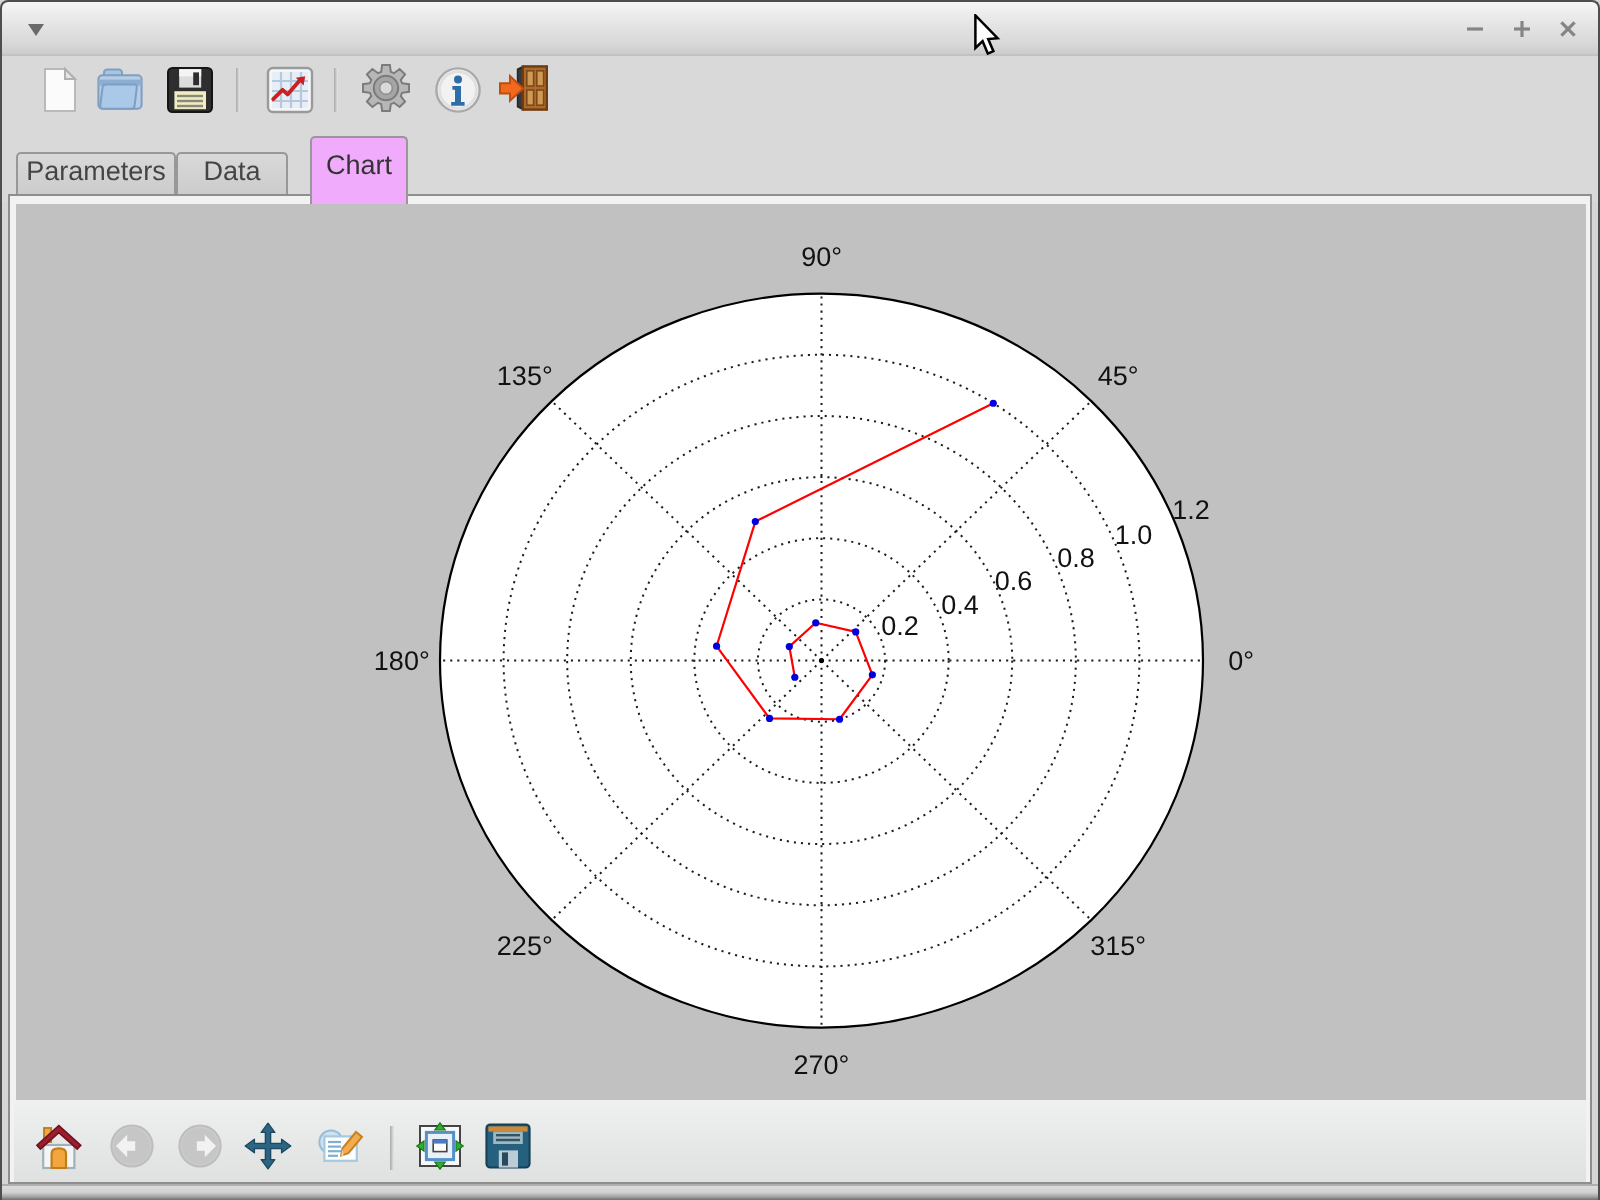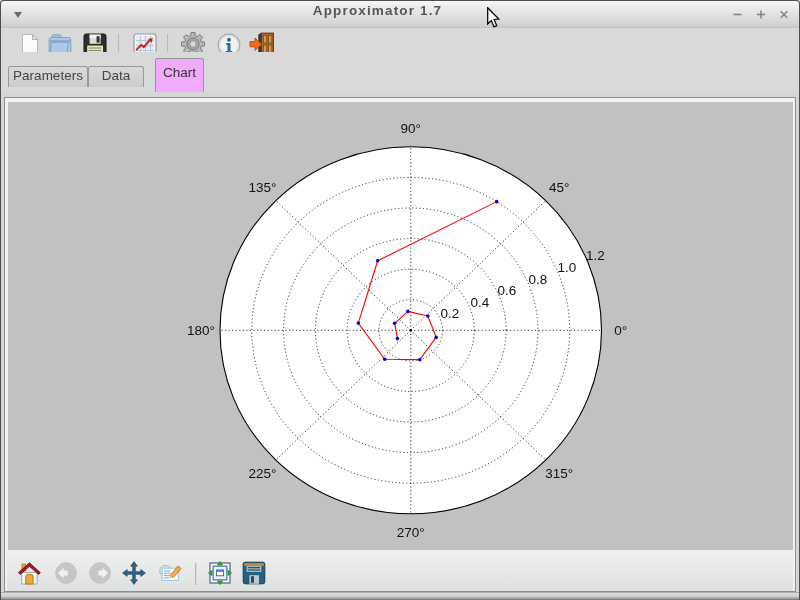--- a/index.html
+++ b/index.html
@@ -10,39 +10,38 @@
   background:linear-gradient(#f7f7f7, #ededed 20%, #d7d7d7 82%, #cccccc);
   border-radius:3px 3px 0 0; border-bottom:1px solid #c2c2c2; }
 .title { position:absolute; top:2px; left:276.5px; width:200px; text-align:center;
   font-size:13.5px; font-weight:bold; color:#55565a; letter-spacing:1.15px; }
 .menu-tri { position:absolute; left:12.5px; top:10.5px; width:0; height:0;
   border-left:4.5px solid transparent; border-right:4.5px solid transparent; border-top:6px solid #6a6a6a; }
 .wbtn { position:absolute; top:0; height:27px; line-height:26px; font-size:15px; color:#7d7d7d; }
 .toolbar { position:absolute; left:1px; top:28px; width:798px; height:34px; background:#d9d9d9; }
 .toolbar svg, .navbar svg { position:absolute; }
 .tsep { position:absolute; width:2px; background:linear-gradient(90deg,#a8a8a8,#e8e8e8); }
-.tabbar { position:absolute; left:1px; top:52px; width:798px; height:39px; background:#d9d9d9; }
+.tabbar { position:absolute; left:1px; top:62px; width:798px; height:39px; background:#d9d9d9; }
 .tab { position:absolute; font-size:13.5px; color:#454545; text-align:center;
   border:1px solid #989898; border-bottom:none; border-radius:2.5px 2.5px 0 0;
   background:linear-gradient(#d9d9d9,#cccccc); }
 .tab.active { background:#f0abfc; color:#333; z-index:5;margin-left:28px; }
 .panel { position:absolute; left:4px; top:97px; width:792px; height:495px;
   border:1px solid #8e8e8e; background:#f2f2f2; }
 .fig { position:absolute; left:7.5px; top:101.5px; }
 .navbar { position:absolute; left:7px; top:549.5px; width:786px; height:41.5px;
   background:linear-gradient(#eff0f0,#dfe0e0); }
 .bstrip1 { position:absolute; left:1px; top:591.5px; width:798px; height:1.5px; background:#b0b0b0; }
 .bstrip2 { position:absolute; left:1px; top:593px; width:798px; height:7px;
   background:linear-gradient(#dcdcdc,#d2d2d2 45%,#a6a6a6 75%,#6f6f6f); }
 text { font-family:"Liberation Sans", sans-serif; }
 </style></head>
 <body>
 <div class="titlebar">
   <div class="menu-tri"></div>
-  <div class="title">Approximator 1.7</div>
   <svg class="wbtn" style="left:728px" width="64" height="27" viewBox="0 0 64 27">
     <g stroke="#858585" stroke-width="1.6" fill="none">
       <line x1="4.5" y1="13.5" x2="12.5" y2="13.5"></line>
       <line x1="28" y1="13.5" x2="36" y2="13.5"></line>
         <line x1="32" y1="9.5" x2="32" y2="17.5"></line>
       <line x1="51.7" y1="10.2" x2="58.3" y2="16.8"></line>
         <line x1="58.3" y1="10.2" x2="51.7" y2="16.8"></line>
     </g>
   </svg>
 </div>

